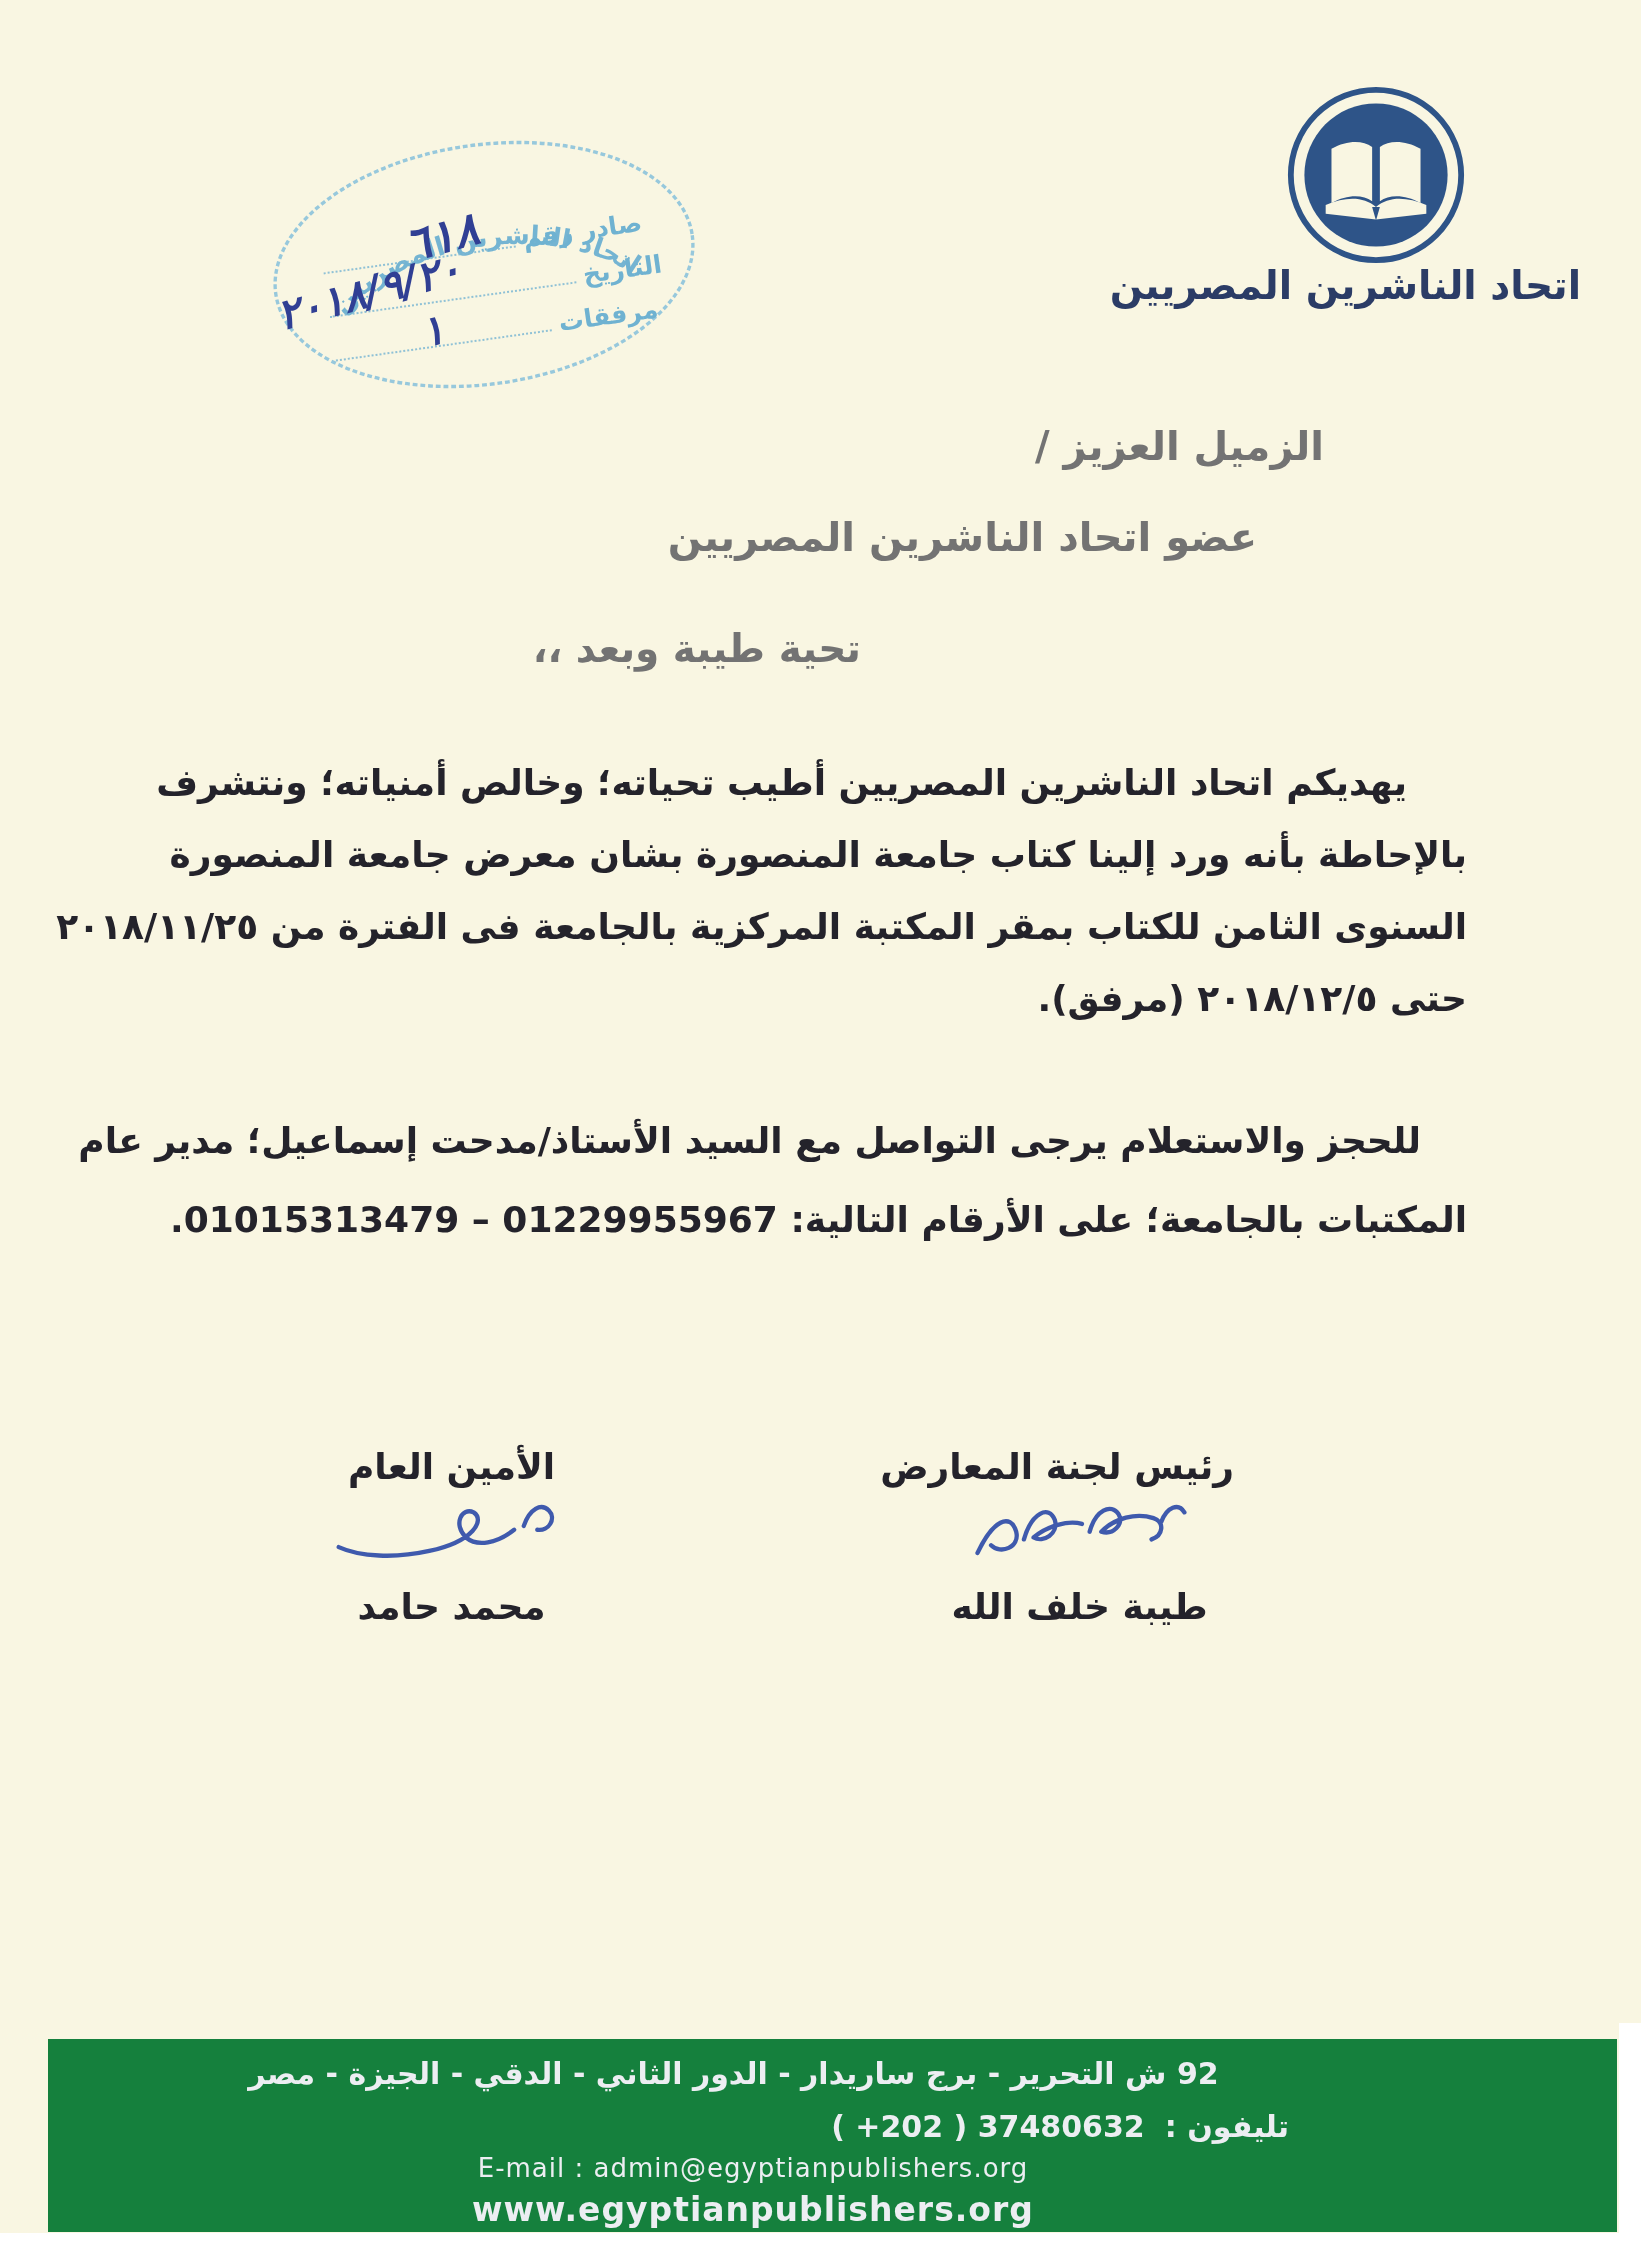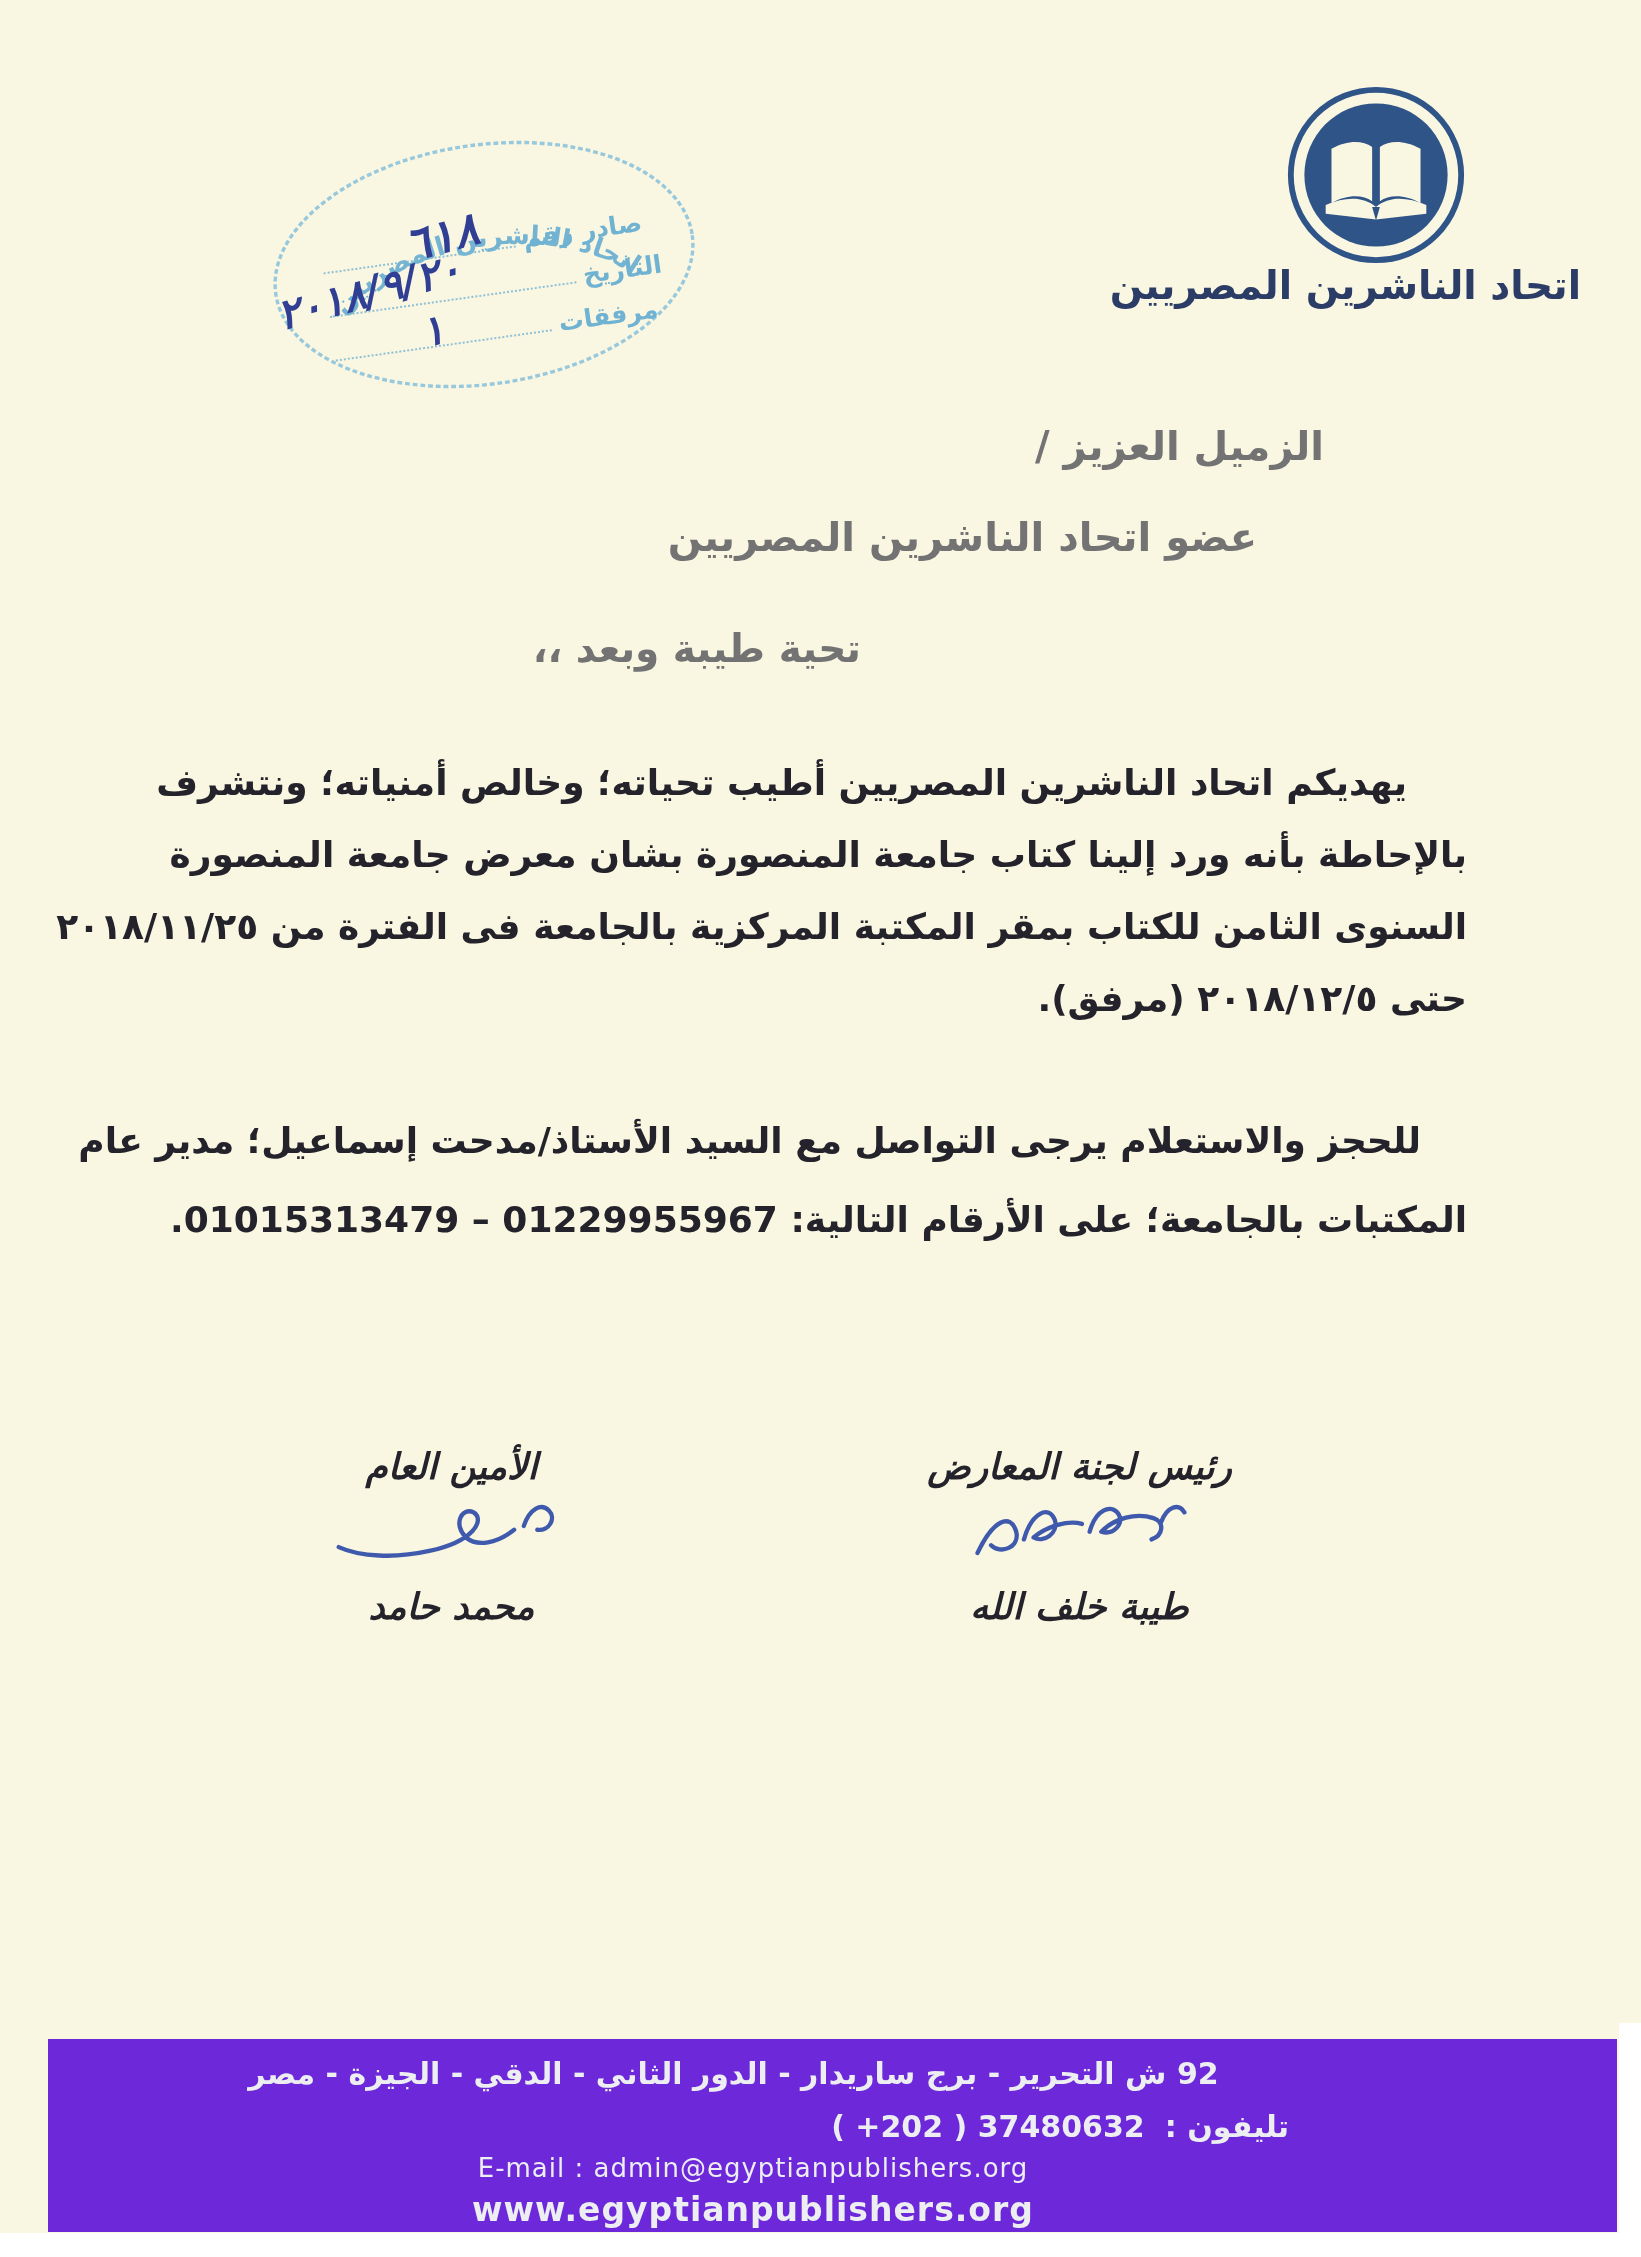--- a/index.html
+++ b/index.html
@@ -39,29 +39,29 @@
   #greeting{top:626px;right:780px;font-size:39px;}
   .para{position:absolute;right:174px;width:1159px;direction:rtl;font-weight:bold;font-size:36px;color:#24232b;}
   .para .pline{line-height:72px;text-align:right;white-space:nowrap;}
   #para1{top:747px;}
   #para1 .pline:first-child{padding-right:60px;}
   #para2{top:1101px;}
   #para2 .pline{line-height:79px;}
   #para2 .pline:first-child{padding-right:46px;}
   #closing{top:1325px;right:633px;font-size:38px;}
   
-  .sigblock{position:absolute;width:309px;text-align:center;font-style:italic;}
+  .sigblock{position:absolute;width:309px;text-align:center;}
   #sig-right{left:925px;top:1446px;}
   #sig-left{left:297px;top:1446px;}
   .sig-title{font-size:36px;font-weight:bold;direction:rtl;white-space:nowrap;}
   .sig-name{font-size:36px;font-weight:bold;direction:rtl;white-space:nowrap;margin-top:3.9px;}
   .sig-ink{height:89px;margin:5.8px 0 1.9px 0;}
   
   #footer-bar{
-    left:48px;top:2039px;width:1569px;height:193px;background:#6d28d9;color:#eceef2;
+    left:48px;top:2039px;width:1569px;height:193px;background:#15803d;color:#eceef2;
   }
   .foot-row{position:absolute;white-space:nowrap;}
   #foot-address{top:17.4px;left:0;width:1371px;text-align:center;font-size:30px;font-weight:bold;direction:rtl;}
   #foot-phones{top:70px;left:0;width:1569px;height:42px;font-size:30px;font-weight:bold;}
   #foot-phone{position:absolute;right:328px;direction:rtl;}
   #foot-fax{position:absolute;left:374px;direction:rtl;}
   #foot-phones bdo{margin-right:9.7px;font-weight:bold;}
   #foot-email{top:114px;left:0;width:1410px;text-align:center;font-size:26px;font-weight:400;letter-spacing:1px;}
   #foot-web{top:151px;left:0;width:1410px;text-align:center;font-size:33px;font-weight:700;letter-spacing:1px;}
   

